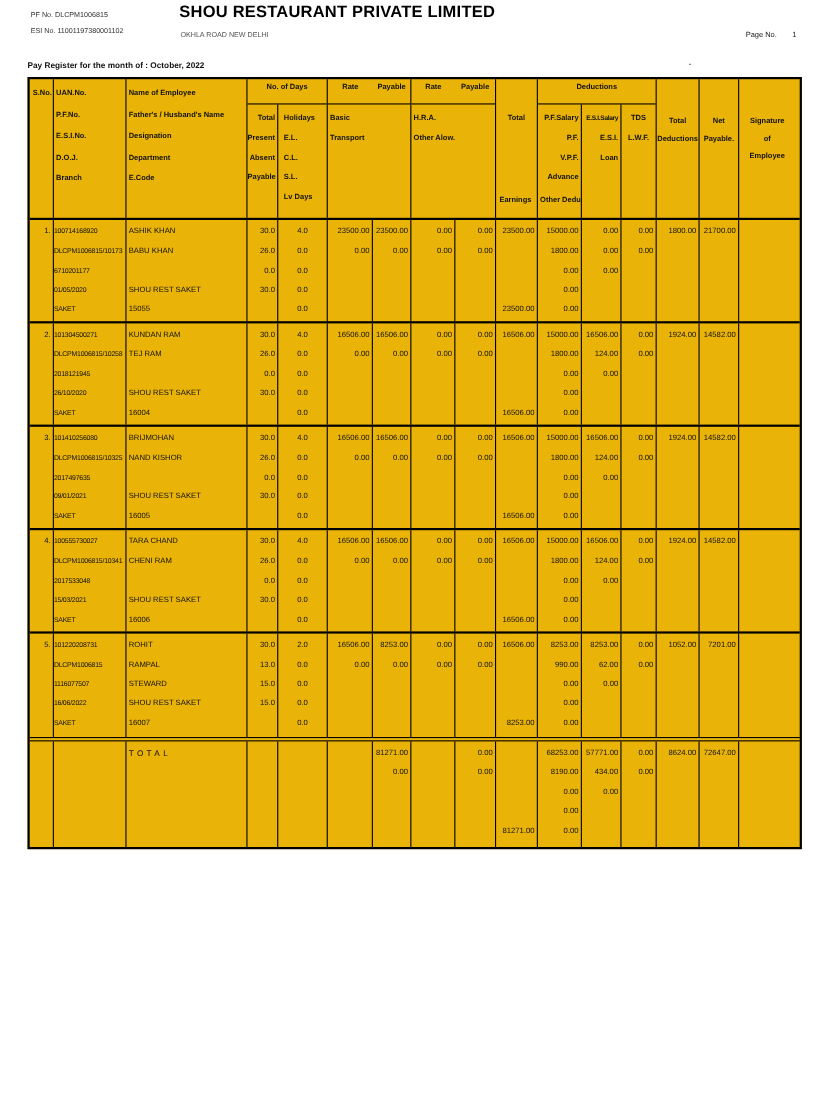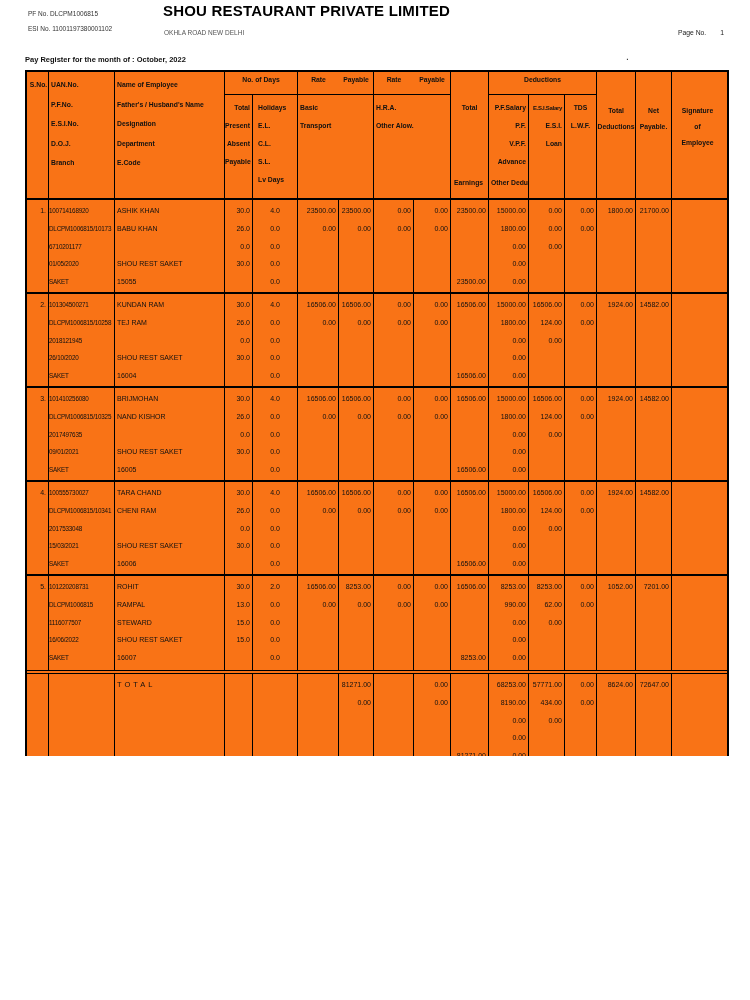--- a/index.html
+++ b/index.html
@@ -1,26 +1,26 @@
 <!DOCTYPE html>
 <html><head>
 <meta charset="utf-8">
 <style>
   html,body{margin:0;padding:0;background:#fff}
-  #page{position:relative;width:750px;height:756px;background:#fff;font-family:"Liberation Sans",sans-serif;color:#000;overflow:hidden}
+  #page{position:relative;width:750px;height:1000px;background:#fff;font-family:"Liberation Sans",sans-serif;color:#000;overflow:hidden}
   .abs{position:absolute}
   #pf-label{left:28px;top:10px;font-size:6.5px;color:#333;white-space:nowrap}
   #esi-label{left:28px;top:25px;font-size:6.5px;color:#333;white-space:nowrap}
   #company{left:163px;top:2px;font-size:15px;font-weight:bold;color:#000;letter-spacing:.2px;white-space:nowrap}
   #addr{left:164px;top:29px;font-size:6.5px;color:#555;white-space:nowrap}
   #pageno{right:26px;top:29px;font-size:6.8px;color:#222;white-space:nowrap}
   #pageno .v{margin-left:14px}
   #regtitle{left:25px;top:55px;font-size:7.5px;font-weight:bold;color:#111;white-space:nowrap}
   #dot{left:626px;top:51px;font-size:10px;color:#222}
-  #tbl{position:absolute;left:25px;top:70px;width:700px;border:2px solid #000;background:#f97316}
+  #tbl{position:absolute;left:25px;top:70px;width:700px;border:2px solid #000;background:#eab308}
   .fr{display:flex}
   .c,.ci{box-sizing:border-box;border-right:1px solid #000;overflow:hidden;flex:none}
   .nb{border-right:none !important}
   .w1{width:22px}.w2{width:66px}.w3{width:110px}.w4{width:28px}.w5{width:45px}
   .w6{width:41px}.w7{width:35px}.w8{width:40px}.w9{width:37px}.w10{width:38px}
   .w11{width:40px}.w12{width:36px}.w13{width:32px}.w14{width:39px}.w15{width:36px}.w16{width:51px}
   .hr{box-sizing:border-box;height:128px;border-bottom:2px solid #000;font-weight:bold;font-size:6.8px;color:#111}
   .grp{box-sizing:border-box;border-right:1px solid #000;display:flex;flex-direction:column;flex:none}
   .band{box-sizing:border-box;height:23px;border-bottom:1px solid #000;display:flex;justify-content:center;padding-top:4px;flex:none;white-space:nowrap}
   .bseg{display:inline-block;text-align:center;white-space:nowrap}

